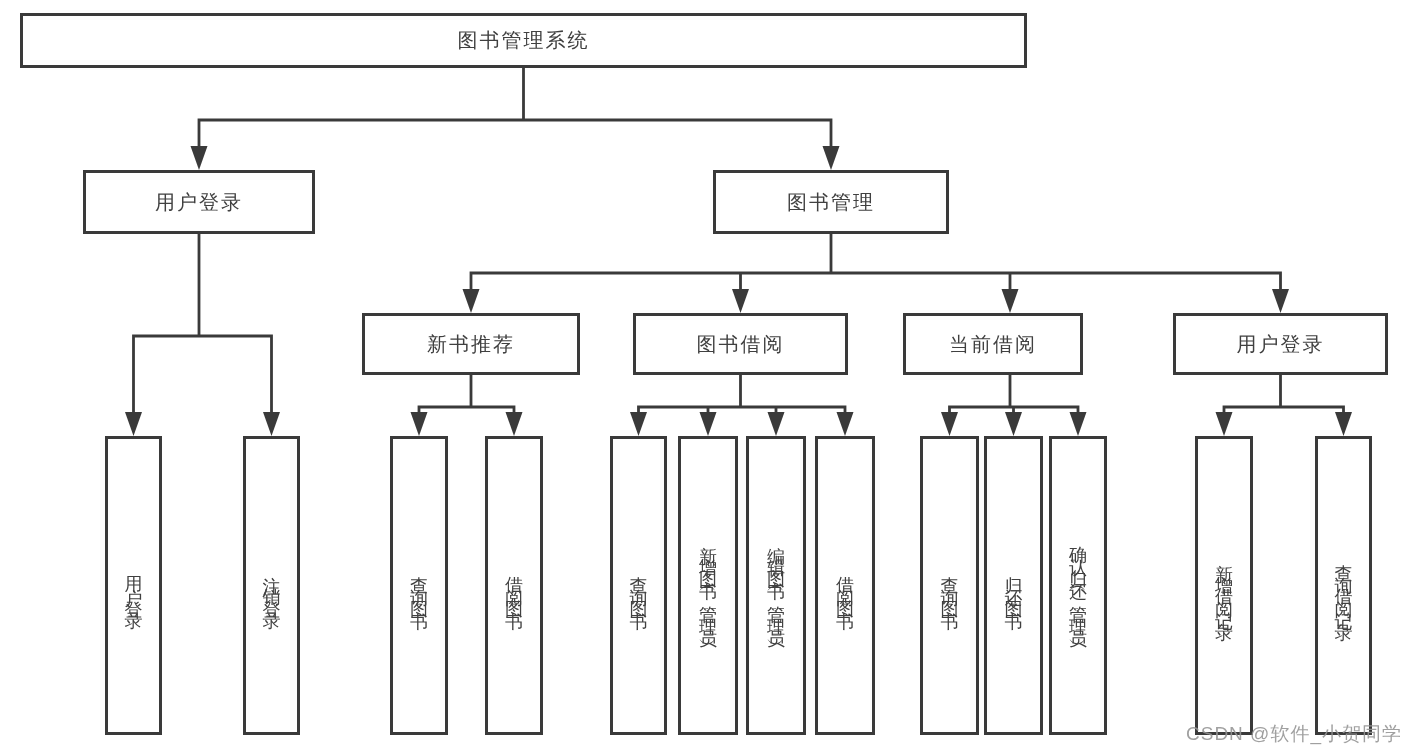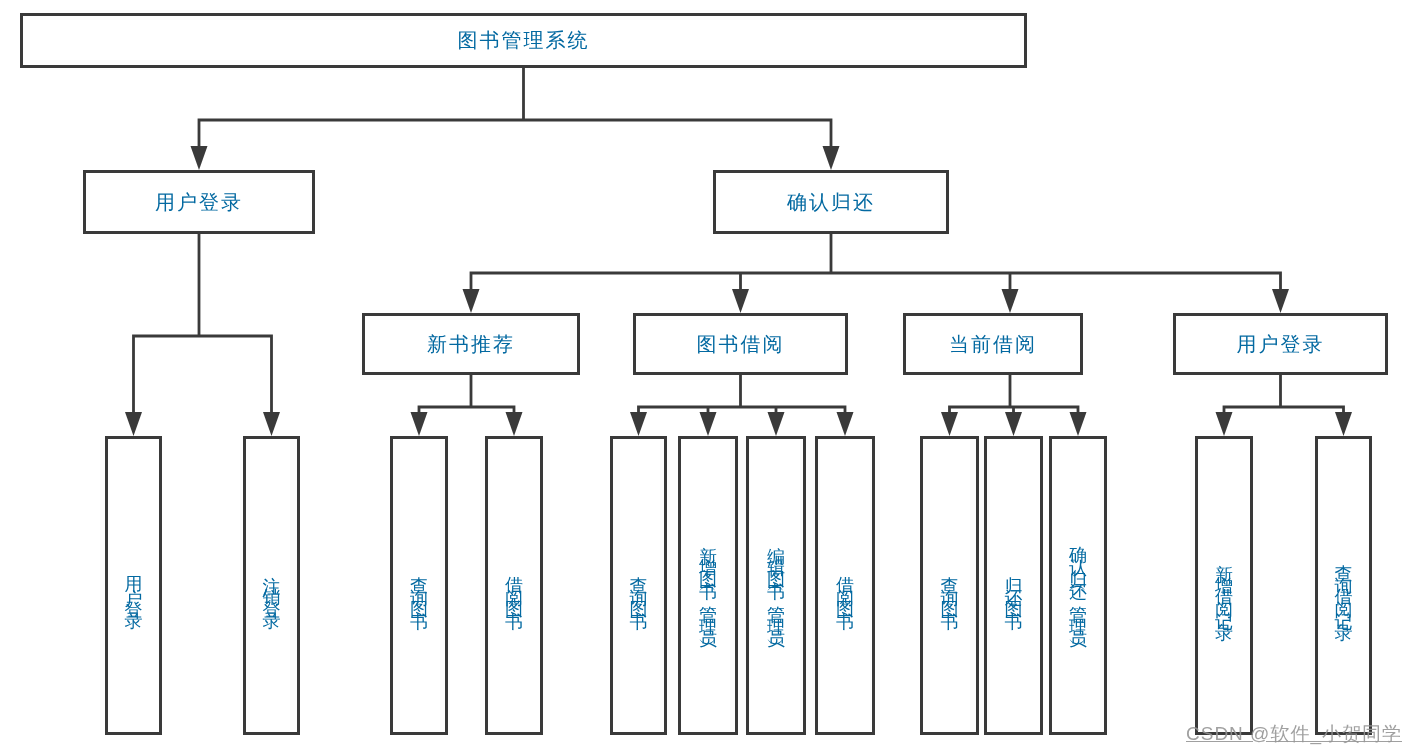--- a/index.html
+++ b/index.html
@@ -12,40 +12,39 @@
   }
   .connectors{position:absolute;left:0;top:0;width:1405px;height:747px;}
   .connectors path{stroke:#3a3a3a;stroke-width:2.8;fill:none;stroke-linecap:square;}
   .connectors polygon{fill:#3a3a3a;stroke:none;}
   .box{
     position:absolute;
     box-sizing:border-box;
     background:#ffffff;
     border:3px solid #3a3a3a;
     display:flex;align-items:center;justify-content:center;
-    color:#0369a1;
+    color:#404040;
   }
   .box-h{font-size:20px;letter-spacing:2px;white-space:nowrap;}
   .box-v .lbl{
     writing-mode:vertical-rl;
     text-orientation:mixed;
     font-size:18px;
     letter-spacing:12px;
     line-height:1;
     white-space:nowrap;
   }
   .watermark{
     position:absolute;
     left:1186px;top:721px;
     font-size:19px;
     letter-spacing:1px;
     color:rgba(150,150,150,0.9);
     white-space:nowrap;
     z-index:10;
-    text-decoration:underline;
   }
 </style>
 </head>
 <body>
 
 <div class="canvas">
 
   <svg class="connectors" viewBox="0 0 1405 747" xmlns="http://www.w3.org/2000/svg">
     <g>
       <path d="M523.5,68 V120 M199,120 H831 M199,120 V148 M831,120 V148"></path>
@@ -90,21 +89,21 @@
   </svg>
 
   <div class="box box-h" style="left:20px;top:13px;width:1007px;height:55px">
     <span class="lbl">图书管理系统</span>
   </div>
 
   <div class="box box-h" style="left:83px;top:170px;width:232px;height:64px">
     <span class="lbl">用户登录</span>
   </div>
   <div class="box box-h" style="left:713px;top:170px;width:236px;height:64px">
-    <span class="lbl">确认归还</span>
+    <span class="lbl">图书管理</span>
   </div>
 
   <div class="box box-h" style="left:362px;top:313px;width:218px;height:62px">
     <span class="lbl">新书推荐</span>
   </div>
   <div class="box box-h" style="left:633px;top:313px;width:215px;height:62px">
     <span class="lbl">图书借阅</span>
   </div>
   <div class="box box-h" style="left:903px;top:313px;width:180px;height:62px">
     <span class="lbl">当前借阅</span>

